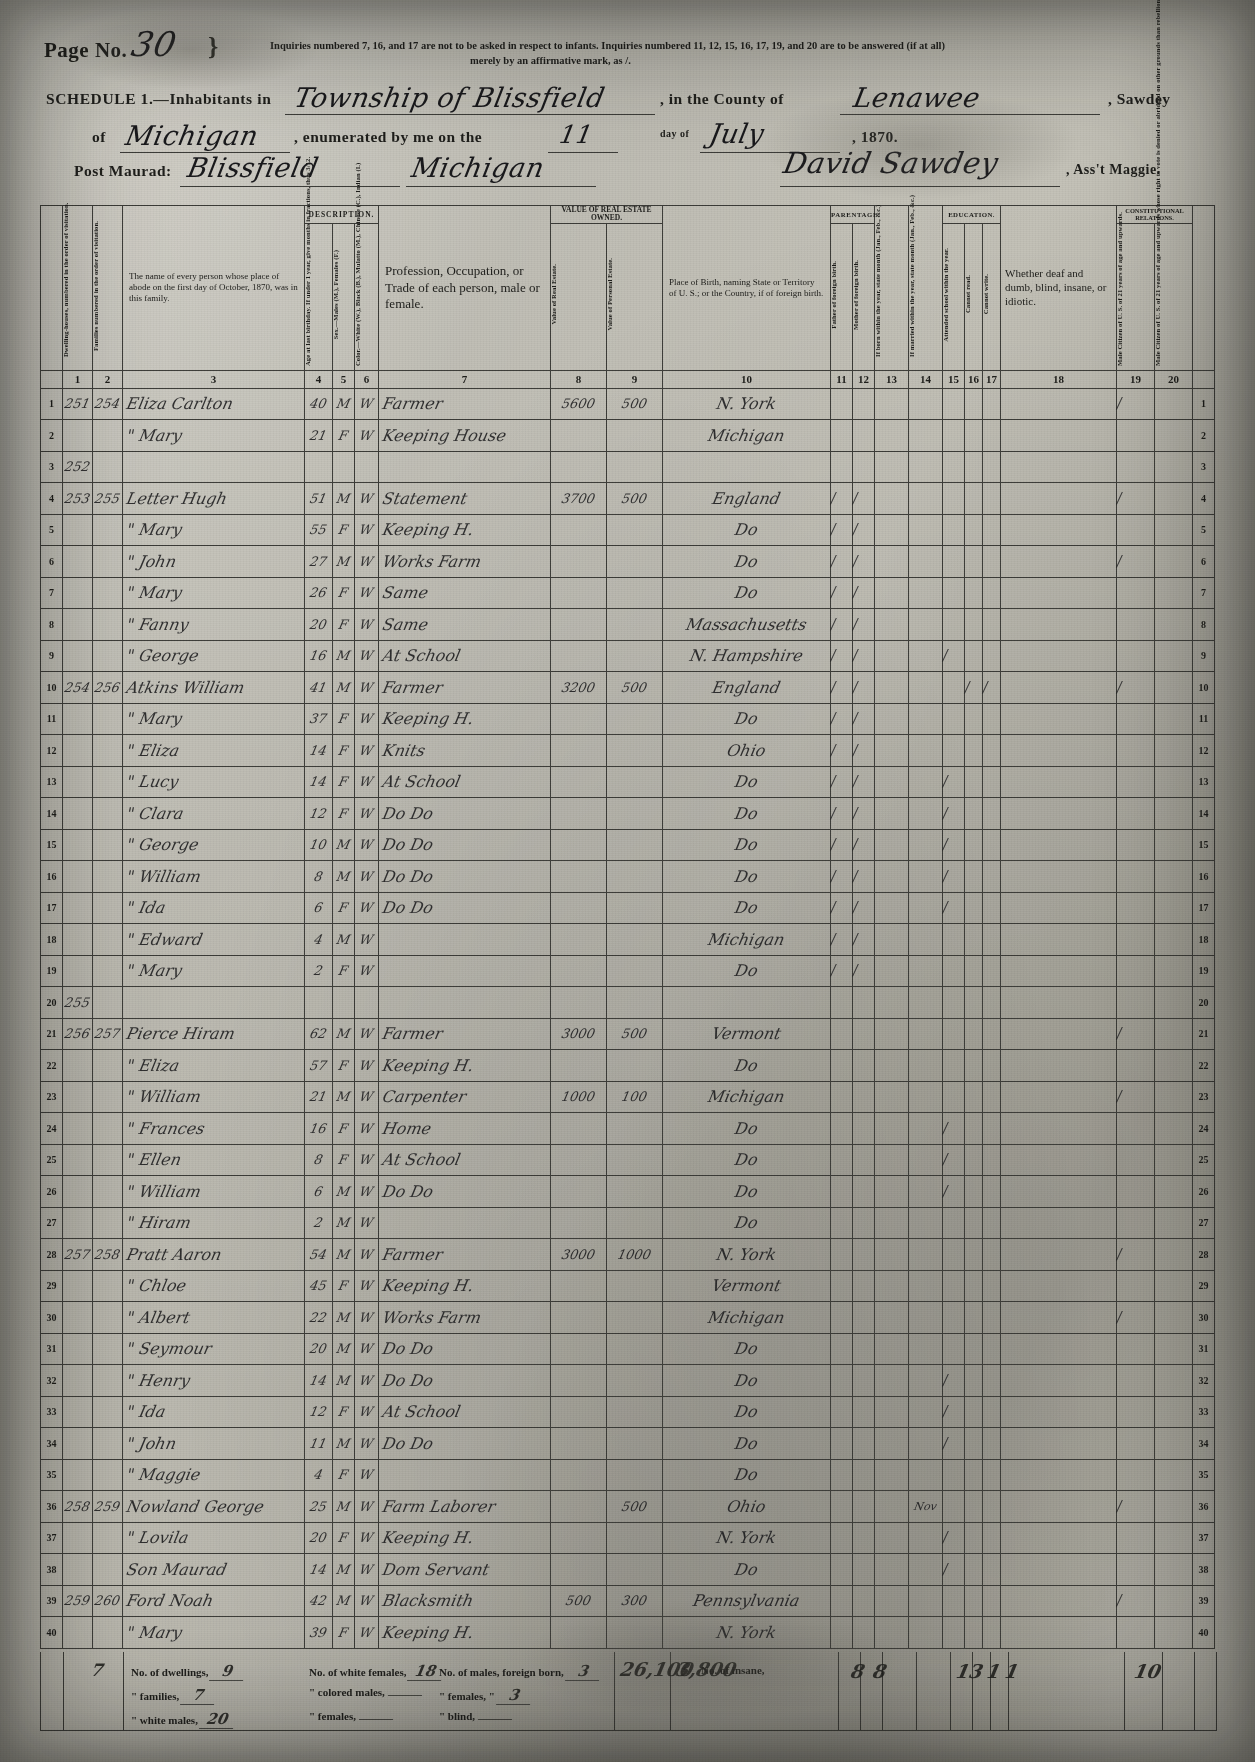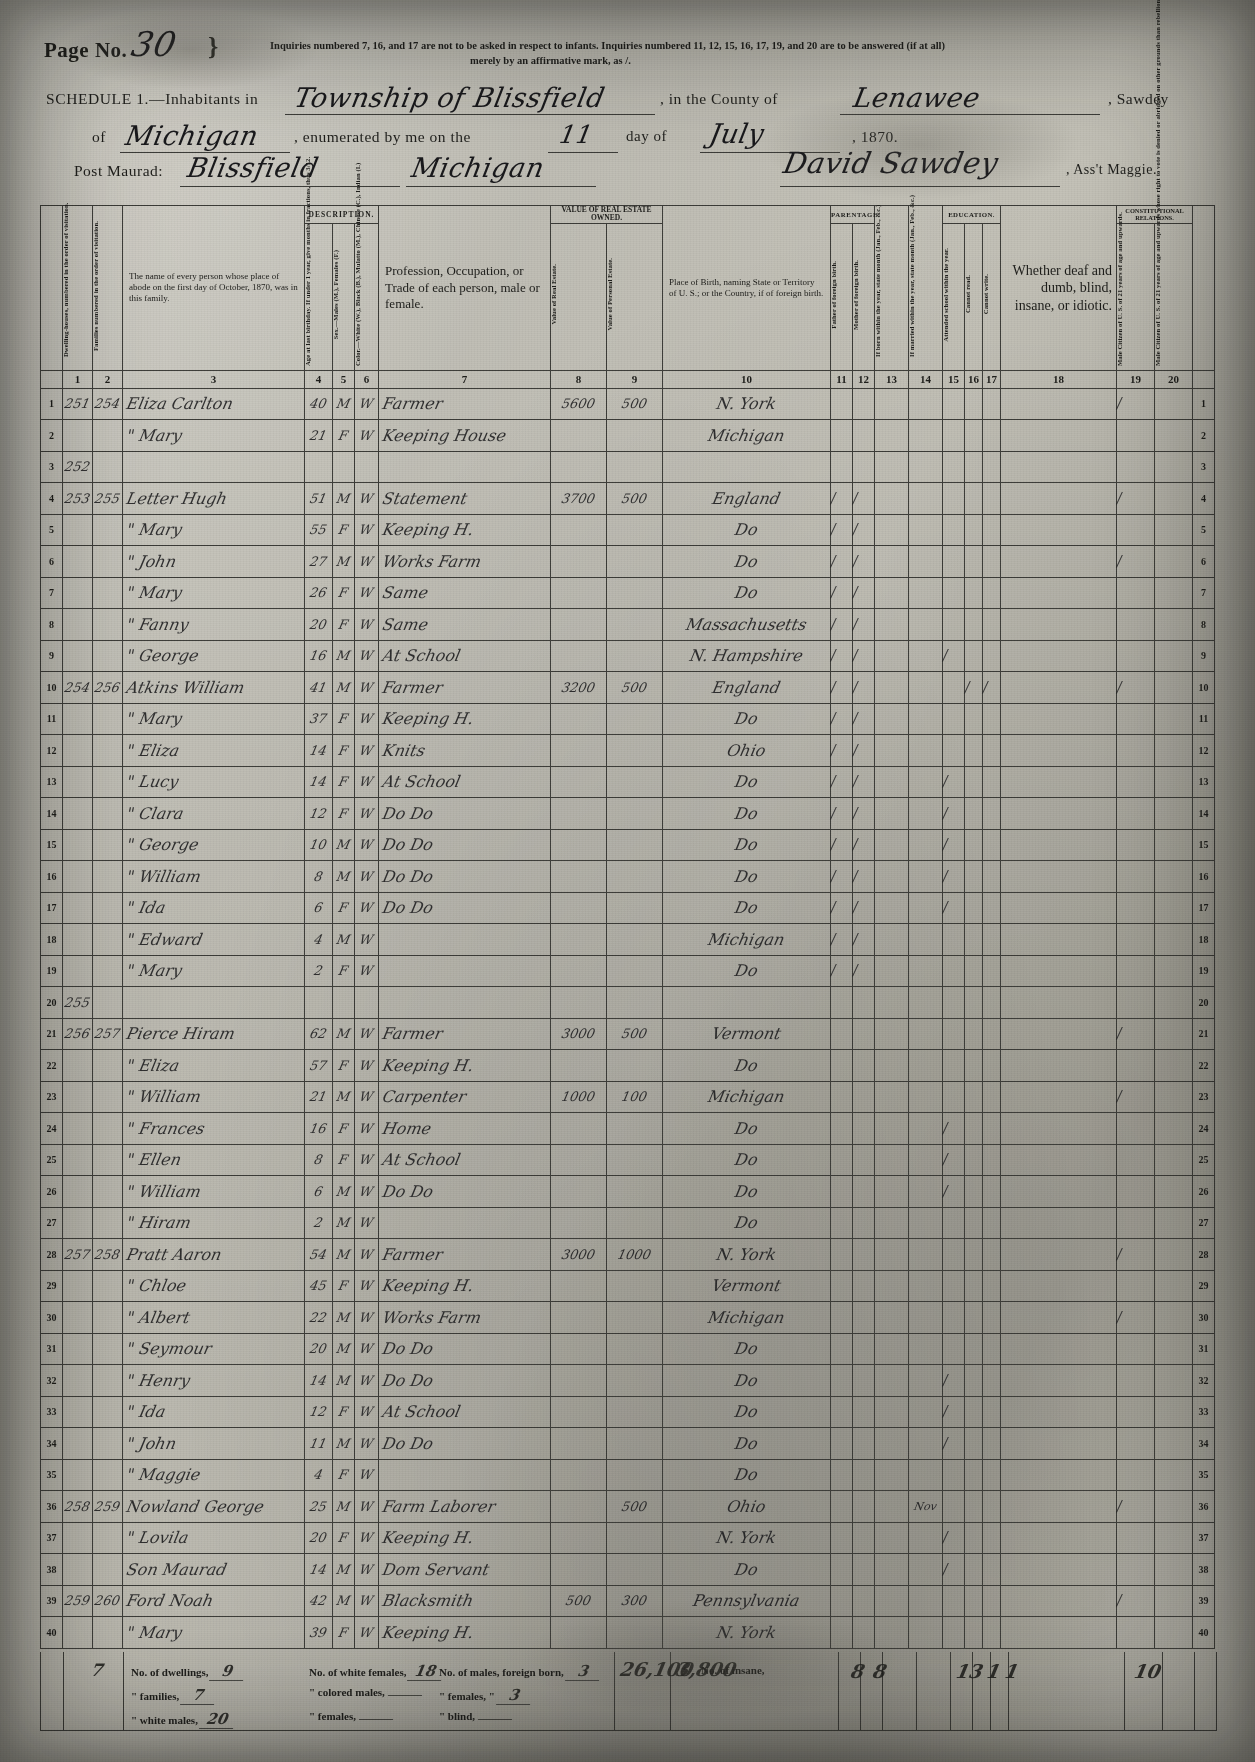--- a/index.html
+++ b/index.html
@@ -32,21 +32,21 @@
   .vignette{
     position:absolute;inset:0;
     box-shadow: inset 0 0 120px 30px rgba(20,20,18,0.45), inset 0 0 40px 6px rgba(20,20,18,0.3);
     pointer-events:none;
   }
   .sheet{
     position:absolute;left:30px;top:22px;width:1195px;height:1720px;
   }
   
   .hdr{position:absolute;left:10px;top:0;width:1175px;color:#1d1d1a;}
-  .prt{font-family:"Liberation Serif",serif;font-weight:normal;letter-spacing:.5px;}
+  .prt{font-family:"Liberation Serif",serif;font-weight:bold;letter-spacing:.5px;}
   .tiny{font-size:10.5px;font-weight:bold;line-height:1.15;}
   .script{
     font-family:"DejaVu Serif", serif;
     font-style:italic;
     color:#17171a;
     transform:skewX(-11deg);
     letter-spacing:.5px;
   }
   .ul{border-bottom:1px solid #3a3a36;}
   
@@ -151,21 +151,21 @@
       <div class="prt" style="position:absolute;left:1068px;top:68px;font-size:15.5px;">, Sawdey</div>
 
       <div class="prt" style="position:absolute;left:52px;top:106px;font-size:15.5px;">of</div>
       <div class="ul" style="position:absolute;left:80px;top:100px;width:170px;height:30px;">
         <span class="script" style="font-size:27px;position:absolute;left:6px;top:-2px;">Michigan</span>
       </div>
       <div class="prt" style="position:absolute;left:254px;top:106px;font-size:15.5px;">, enumerated by me on the</div>
       <div class="ul" style="position:absolute;left:508px;top:100px;width:70px;height:30px;">
         <span class="script" style="font-size:25px;position:absolute;left:12px;top:-2px;">11</span>
       </div>
-      <div class="prt" style="position:absolute;left:586px;top:106px;font-size:15px;">day of</div>
+      <div class="prt" style="position:absolute;left:620px;top:106px;font-size:10px;">day of</div>
       <div class="ul" style="position:absolute;left:660px;top:100px;width:140px;height:30px;">
         <span class="script" style="font-size:27px;position:absolute;left:10px;top:-4px;">July</span>
       </div>
       <div class="prt" style="position:absolute;left:812px;top:106px;font-size:15.5px;">, 1870.</div>
 
       <div class="prt" style="position:absolute;left:34px;top:140px;font-size:15.5px;">Post Maurad:</div>
       <div class="ul" style="position:absolute;left:140px;top:132px;width:220px;height:32px;">
         <span class="script" style="font-size:27px;position:absolute;left:8px;top:-2px;">Blissfield</span>
       </div>
       <div class="ul" style="position:absolute;left:366px;top:132px;width:190px;height:32px;">
@@ -224,21 +224,21 @@
           <span>Place of Birth, naming State or Territory of U. S.; or the Country, if of foreign birth.</span>
         </td>
         <td colspan="2" style="height:14px;text-align:center;font-size:6.8px;font-weight:bold;letter-spacing:.6px;">PARENTAGE.</td>
         <td rowspan="2" class="colhead" style="border-bottom:none;">
           <span class="vert">If born within the year, state month (Jan., Feb., &amp;c.)</span>
         </td>
         <td rowspan="2" class="colhead" style="border-bottom:none;">
           <span class="vert">If married within the year, state month (Jan., Feb., &amp;c.)</span>
         </td>
         <td colspan="3" style="height:14px;text-align:center;font-size:6.8px;font-weight:bold;letter-spacing:.4px;">EDUCATION.</td>
-        <td rowspan="2" class="colhead" style="border-bottom:none;padding:0 4px;font-size:14px;line-height:1.25;text-align:right;">
+        <td rowspan="2" class="colhead" style="border-bottom:none;padding:0 4px;font-size:11px;line-height:1.25;">
           <span>Whether deaf and dumb, blind, insane, or idiotic.</span>
         </td>
         <td colspan="2" style="height:14px;text-align:center;font-size:6.4px;font-weight:bold;line-height:1.1;">CONSTITUTIONAL RELATIONS.</td>
         <td rowspan="2" style="border-bottom:none;"></td>
       </tr>
       <tr>
         <td class="colhead" style="height:134px;"><span class="vert">Age at last birthday. If under 1 year, give months in fractions, thus 3/12.</span></td>
         <td class="colhead"><span class="vert">Sex.—Males (M.), Females (F.)</span></td>
         <td class="colhead"><span class="vert">Color.—White (W.), Black (B.), Mulatto (M.), Chinese (C.), Indian (I.)</span></td>
         <td class="colhead"><span class="vert">Value of Real Estate.</span></td>

